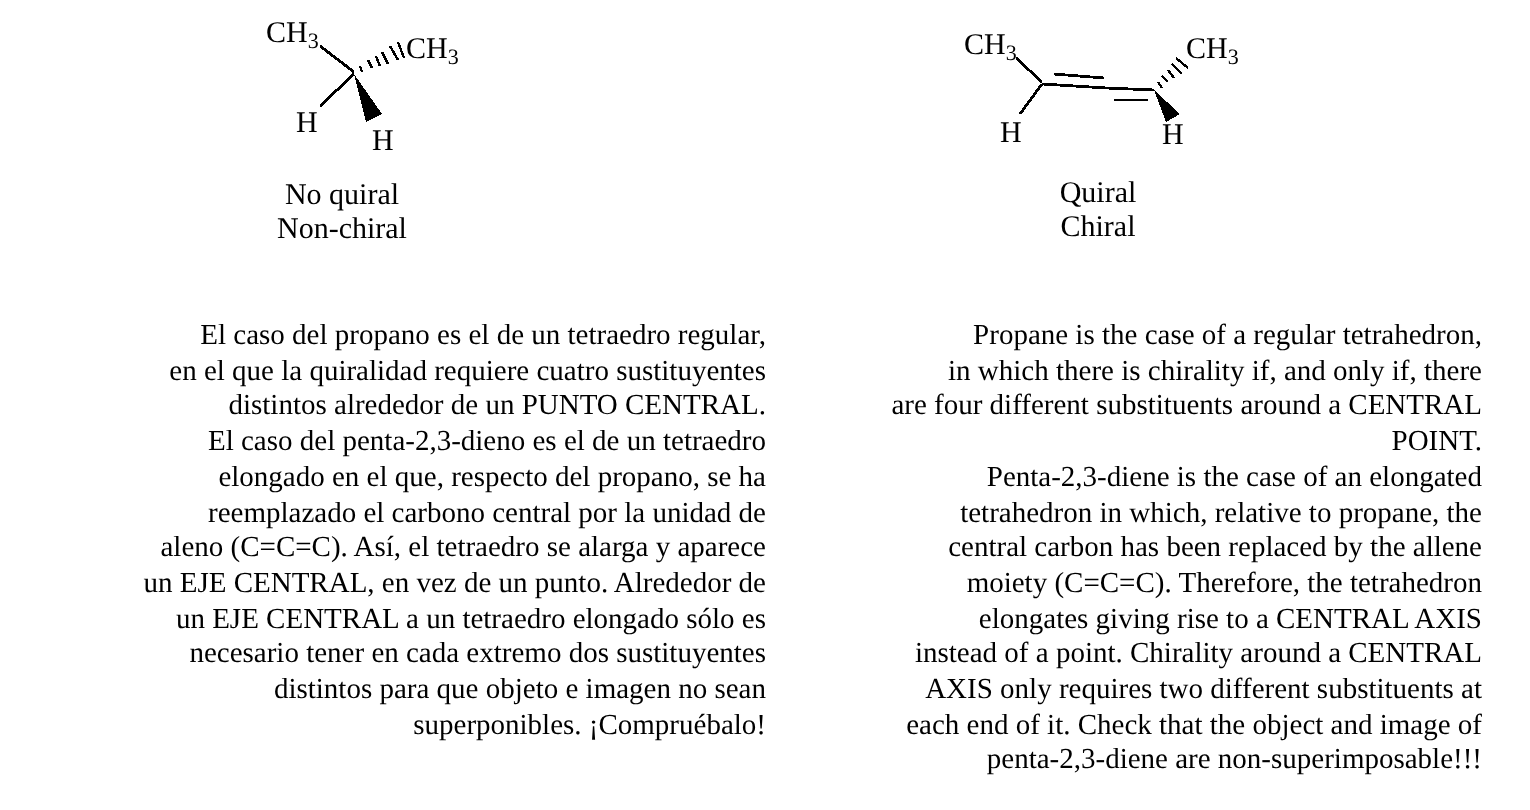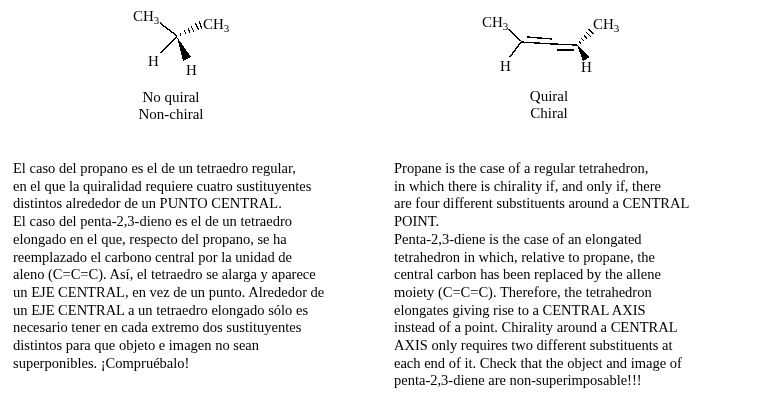--- a/index.html
+++ b/index.html
@@ -32,20 +32,21 @@
   }
   svg text.caption {
     text-anchor: middle;
   }
   .para {
     position: absolute;
     top: 160px;
     font-size: 14.5px;
     line-height: 17.7px;
     white-space: pre;
+    text-align: right;
   }
   .para-es { left: 13px;  width: 370px; }
   .para-en { left: 394px; width: 347px; }
   line, polygon { shape-rendering: crispEdges; }
 </style>
 </head>
 <body>
 
 <svg class="structures-svg" viewBox="0 0 765 150">
 

